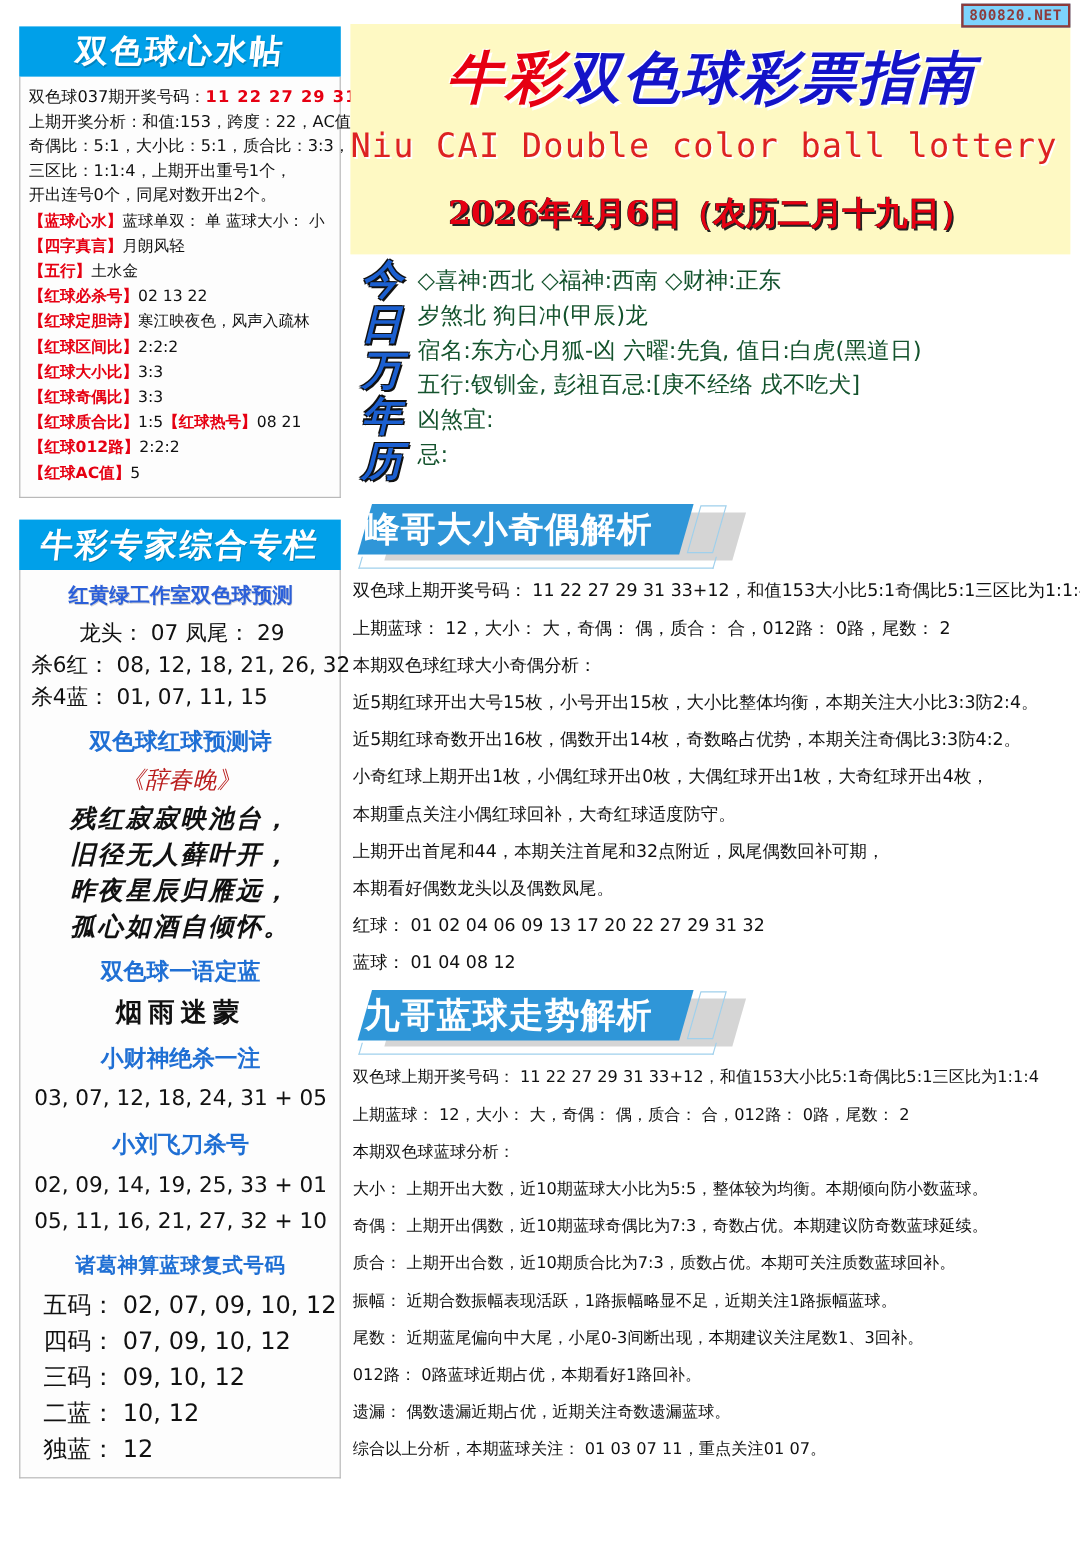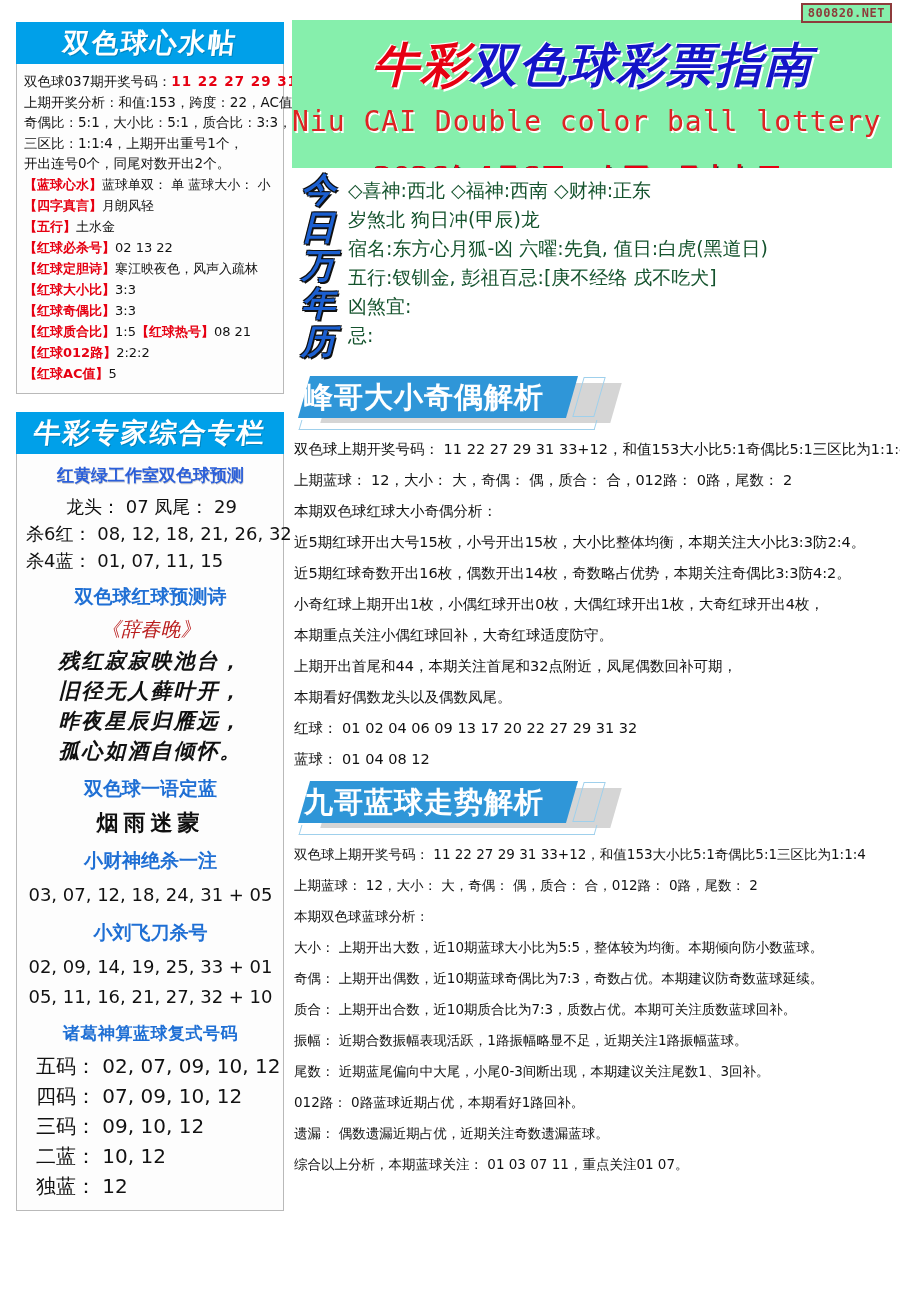--- a/index.html
+++ b/index.html
@@ -11,21 +11,21 @@
     overflow: hidden;
   }
   .page { position: relative; width: 900px; height: 1298px; background:#fff; }
 
   
   .watermark {
     position: absolute; top: 3px; right: 8px;
     border: 2px solid #8d3b3b; color: #8d3b3b;
     font-family: "DejaVu Sans Mono", monospace;
     font-size: 12px; font-weight: bold;
-    padding: 1px 5px; background: #86efac; letter-spacing: .5px;
+    padding: 1px 5px; background: #7dd3fc; letter-spacing: .5px;
     z-index: 30;
   }
 
   
   .left-col {
     position: absolute; left: 16px; top: 22px; width: 268px;
   }
   .panel { margin-bottom: 18px; }
   .panel-head {
     background: #00a0e9; height: 42px;
@@ -93,21 +93,21 @@
   .fushi-row {
     font-size: 20px; color:#111; line-height: 30px;
     font-family: "DejaVu Sans", sans-serif; white-space: nowrap;
     padding-left: 12px;
   }
 
   
   .right-col { position: absolute; left: 292px; top: 0; width: 600px; }
 
   .masthead {
-    background: #86efac; height: 148px; position: relative; overflow:hidden;
+    background: #fef9c3; height: 192px; position: relative; overflow:hidden;
     margin-top: 20px;
   }
   .mast-cn {
     position:absolute; top: 14px; left: 18px; width: 565px;
     text-align:center; white-space: nowrap;
     font-family: "DejaVu Serif", serif; font-weight: bold; font-style: italic;
     font-size: 47px; letter-spacing: 2px;
   }
   .mast-cn .c1 { color:#e60012; text-shadow: 2px 2px 0 #fff, -1px -1px 0 #fff; }
   .mast-cn .c2 { color:#1414c8; text-shadow: 2px 2px 0 #fff, -1px -1px 0 #fff; }
@@ -188,20 +188,21 @@
         <div class="xs-line">上期开奖分析：和值:153，跨度：22，AC值：6，</div>
         <div class="xs-line">奇偶比：5:1，大小比：5:1，质合比：3:3，</div>
         <div class="xs-line">三区比：1:1:4，上期开出重号1个，</div>
         <div class="xs-line">开出连号0个，同尾对数开出2个。</div>
 
         <div class="tag-line"><span class="tag">【蓝球心水】</span><span>蓝球单双： 单  蓝球大小： 小</span></div>
         <div class="tag-line"><span class="tag">【四字真言】</span><span>月朗风轻</span></div>
         <div class="tag-line"><span class="tag">【五行】</span><span>土水金</span></div>
         <div class="tag-line"><span class="tag">【红球必杀号】</span><span>02  13  22</span></div>
         <div class="tag-line"><span class="tag">【红球定胆诗】</span><span>寒江映夜色，风声入疏林</span></div>
+        <div class="tag-line"><span class="tag">【红球区间比】</span><span>2:2:2</span></div>
         <div class="tag-line"><span class="tag">【红球大小比】</span><span>3:3</span></div>
         <div class="tag-line"><span class="tag">【红球奇偶比】</span><span>3:3</span></div>
         <div class="tag-line"><span class="tag">【红球质合比】</span><span>1:5</span><span class="tag">【红球热号】</span><span>08  21</span></div>
         <div class="tag-line"><span class="tag">【红球012路】</span><span>2:2:2</span></div>
         <div class="tag-line"><span class="tag">【红球AC值】</span><span>5</span></div>
       </div>
     </div>
 
     <div class="panel">
       <div class="panel-head">

